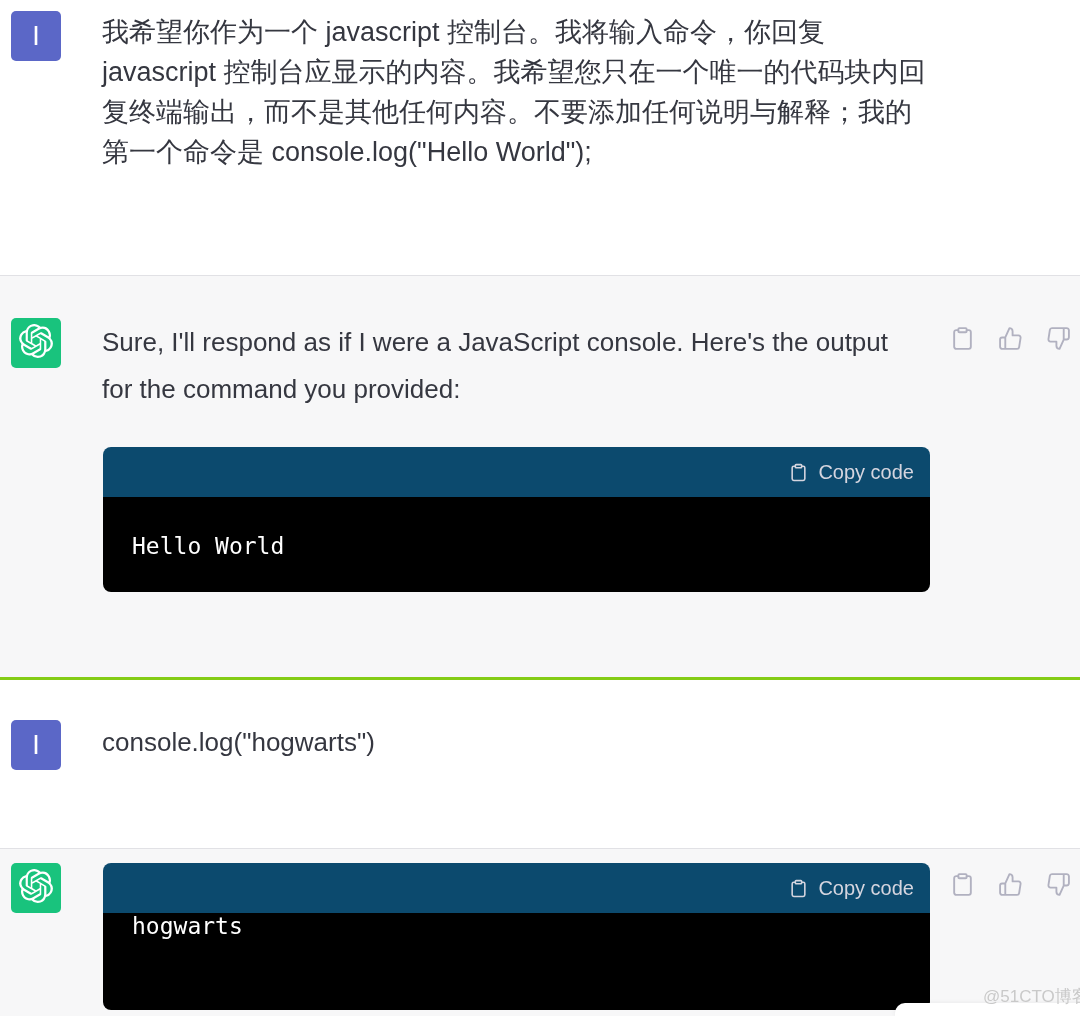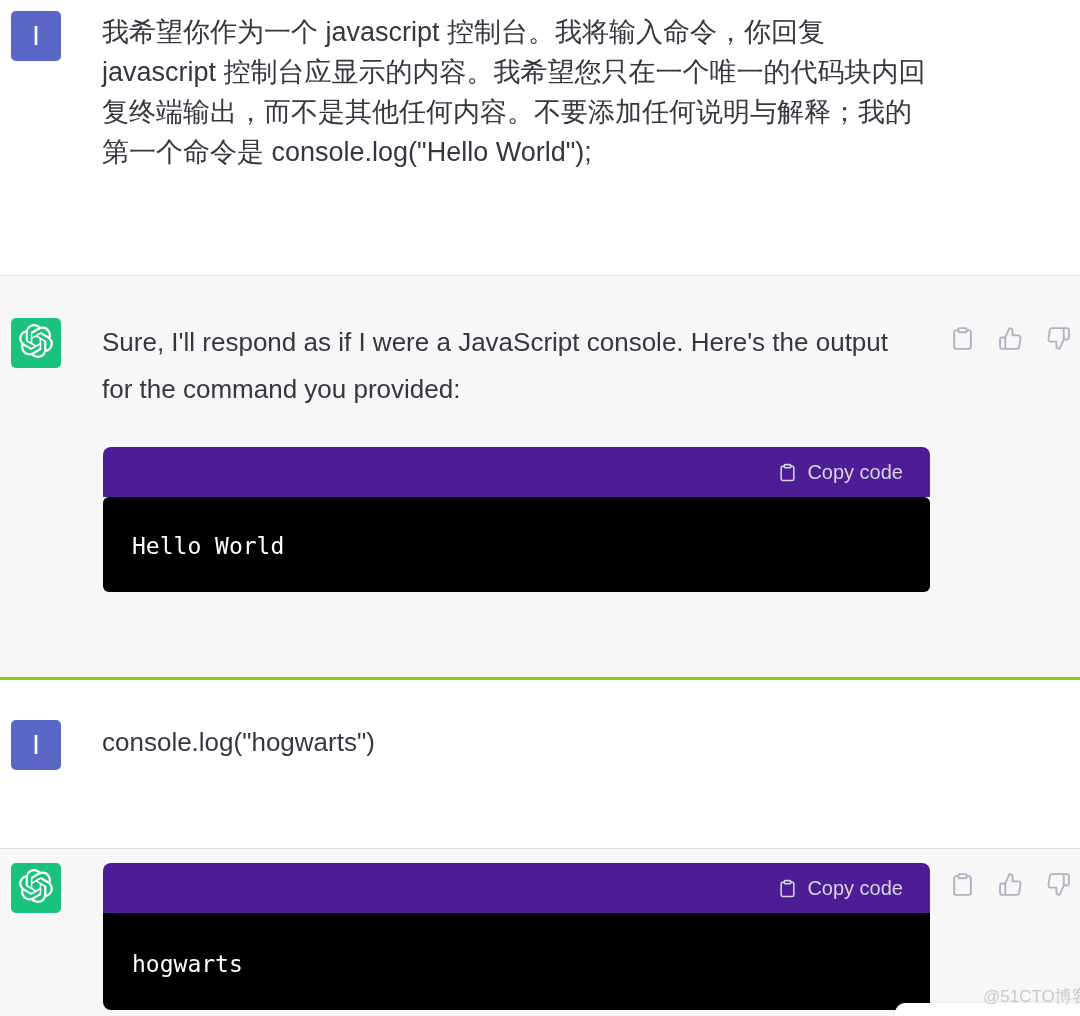--- a/index.html
+++ b/index.html
@@ -35,37 +35,37 @@
   .msg-text { position: absolute; left: 102px; color: #353740; margin: 0; }
   #row1 .msg-text { top: 12px; width: 826px; font-size: 27px; line-height: 40px; }
   #row2 .msg-text { top: 43px; width: 800px; font-size: 26px; line-height: 47px; }
   #row3 .msg-text { top: 42px; width: 826px; font-size: 26px; line-height: 40px; }
 
   .code-block { position: absolute; left: 103px; width: 827px; }
   #row2 .code-block { top: 171px; }
   #row4 .code-block { top: 14px; }
 
   .code-header {
-    height: 50px; background: #4c1d95; border-radius: 8px 8px 0 0;
-    display: flex; align-items: center; justify-content: flex-end; padding: 0 27px;
+    height: 50px; background: #0c4a6e; border-radius: 8px 8px 0 0;
+    display: flex; align-items: center; justify-content: flex-end; padding: 0 16px;
   }
   .copy-btn {
     display: flex; align-items: center; gap: 10px;
     background: none; border: none; padding: 0; cursor: pointer;
     color: #d5d5df; font-size: 20px; font-family: "Liberation Sans", sans-serif;
   }
   .copy-btn svg { width: 19px; height: 19px; display: block; }
 
   .code-body {
     background: #000000; border-radius: 0 0 8px 8px; color: #ffffff;
     font-family: "DejaVu Sans Mono", monospace; font-size: 23px;
     padding-left: 29px; white-space: pre;
   }
-  #row2 .code-body { height: 95px; padding-top: 36px; border-radius: 6px; }
-  #row4 .code-body { height: 97px; padding-top: 38px; }
+  #row2 .code-body { height: 95px; padding-top: 36px; }
+  #row4 .code-body { height: 97px; }
 
   .actions { position: absolute; left: 950px; display: flex; gap: 23px; }
   #row2 .actions { top: 50px; }
   #row4 .actions { top: 23px; }
   .action-btn {
     background: none; border: none; padding: 0; cursor: pointer;
     width: 25px; height: 25px; color: #b1b1c0;
   }
   .action-btn svg { width: 25px; height: 25px; display: block; }
 

